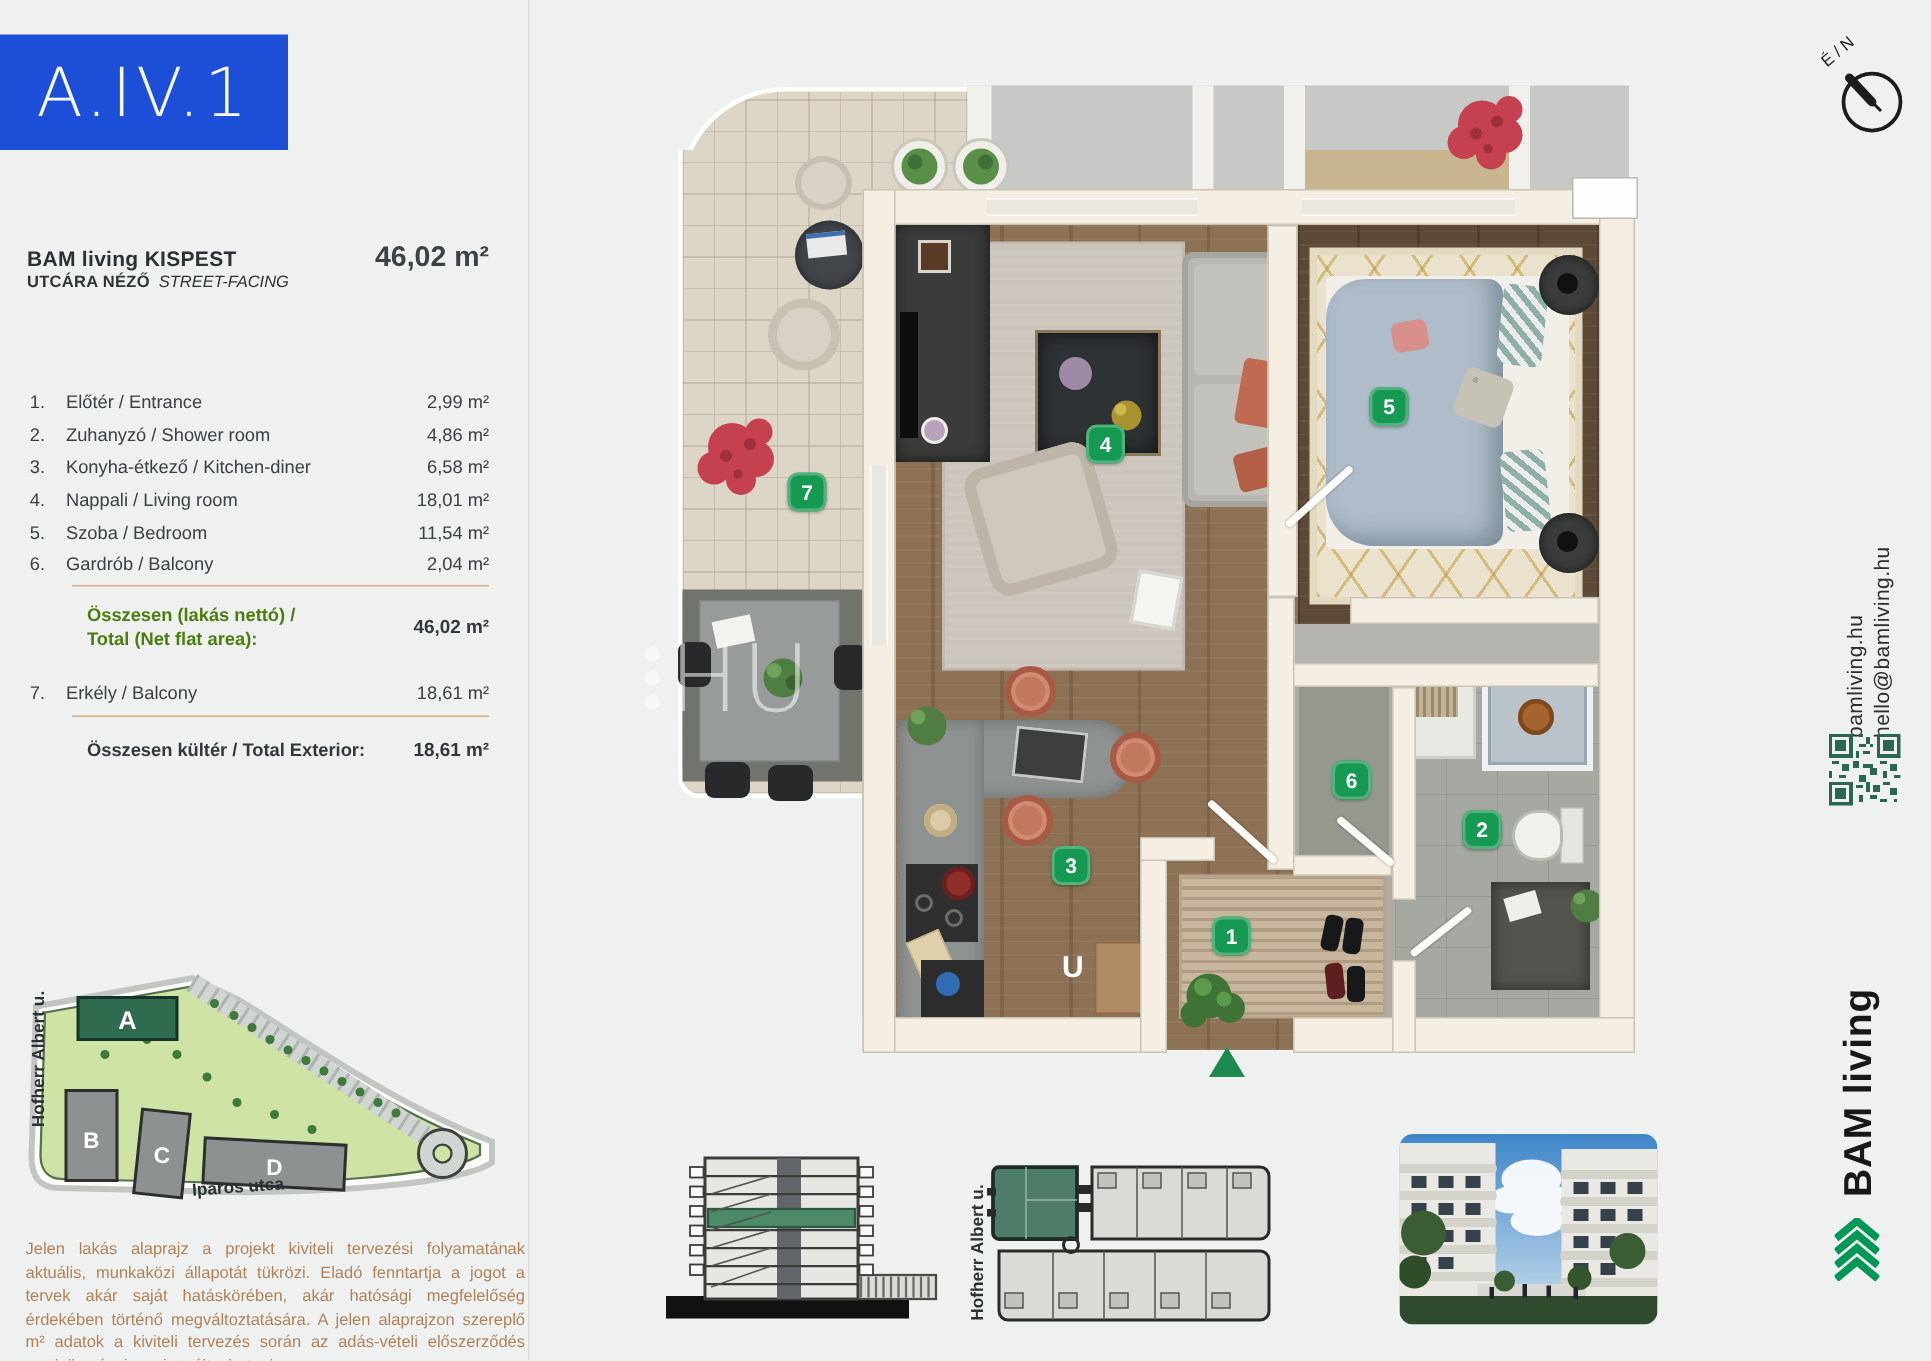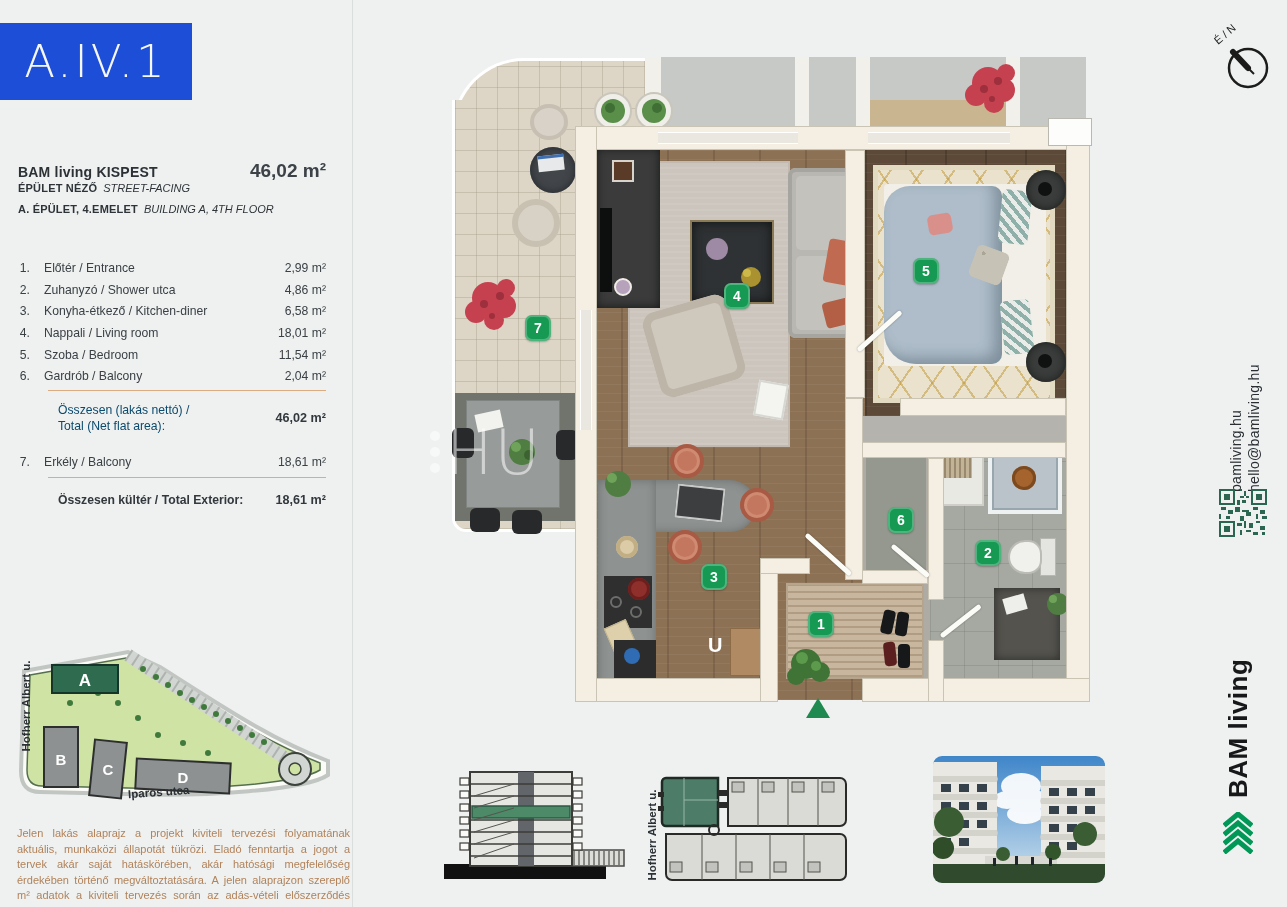--- a/index.html
+++ b/index.html
@@ -26,21 +26,21 @@
   .subtitles b { font-weight:700; letter-spacing:.2px; }
   .subtitles i { font-style:italic; font-weight:400; margin-left:6px; }
 
   .roomlist { left:18px; top:257px; width:308px; font-size:12.2px; color:#3b4045; }
   .room-row { display:flex; height:21.7px; align-items:center; }
   .room-num { width:26px; text-align:right; padding-right:14px; flex:none; }
   .room-name { flex:1; }
   .room-area { text-align:right; flex:none; }
   .tan-divider { left:48px; width:278px; height:0; border-top:1.5px solid #dcac80; }
   .total-block { left:58px; top:402px; width:268px; display:flex; justify-content:space-between; align-items:center; }
-  .total-labels { font-size:12.2px; font-weight:400; line-height:16px; color:#0c4a6e; }
+  .total-labels { font-size:12.2px; font-weight:700; line-height:16px; color:#4d7c0f; }
   .total-area { font-size:12.6px; font-weight:700; color:#33383d; }
   .row7 { left:18px; top:451px; width:308px; }
   .total-ext { left:58px; top:493px; width:268px; display:flex; justify-content:space-between; }
   .total-ext .lbl { font-size:12.2px; font-weight:700; color:#33383d; }
 
   .street-left { left:-34px; top:700px; font-size:11.5px; font-weight:700; color:#2c3136;
      transform:rotate(-90deg); transform-origin:center; width:120px; text-align:center; }
   .street-bottom { left:128px; top:786px; font-size:11.5px; font-weight:700; color:#2c3136; transform:rotate(-4deg); }
 
   .disclaimer { left:17px; top:826px; width:333px; font-size:11px; line-height:15.6px;
@@ -88,33 +88,32 @@
 <div class="abs unit-box">
   <span>A.IV.1</span>
 </div>
 
 <div class="abs proj-row">
   <span class="proj-name">BAM living KISPEST</span>
   <span class="proj-area">46,02 m²</span>
 </div>
 
 <div class="abs subtitles">
-  <div><b>ÉPÜLET NÉZŐ</b><i>STREET-FACING</i></div>
-  <div><b>A. ÉPÜLET, 4.EMELET</b><i>BUILDING A, 4TH FLOOR</i></div>
+  <div><b>UTCÁRA NÉZŐ</b><i>STREET-FACING</i></div>
 </div>
 
 <div class="abs roomlist">
   <div class="room-row">
       <span class="room-num">1.</span>
       <span class="room-name">Előtér / Entrance</span>
       <span class="room-area">2,99 m²</span>
     </div>
   <div class="room-row">
       <span class="room-num">2.</span>
-      <span class="room-name">Zuhanyzó / Shower utca</span>
+      <span class="room-name">Zuhanyzó / Shower room</span>
       <span class="room-area">4,86 m²</span>
     </div>
   <div class="room-row">
       <span class="room-num">3.</span>
       <span class="room-name">Konyha-étkező / Kitchen-diner</span>
       <span class="room-area">6,58 m²</span>
     </div>
   <div class="room-row">
       <span class="room-num">4.</span>
       <span class="room-name">Nappali / Living room</span>

